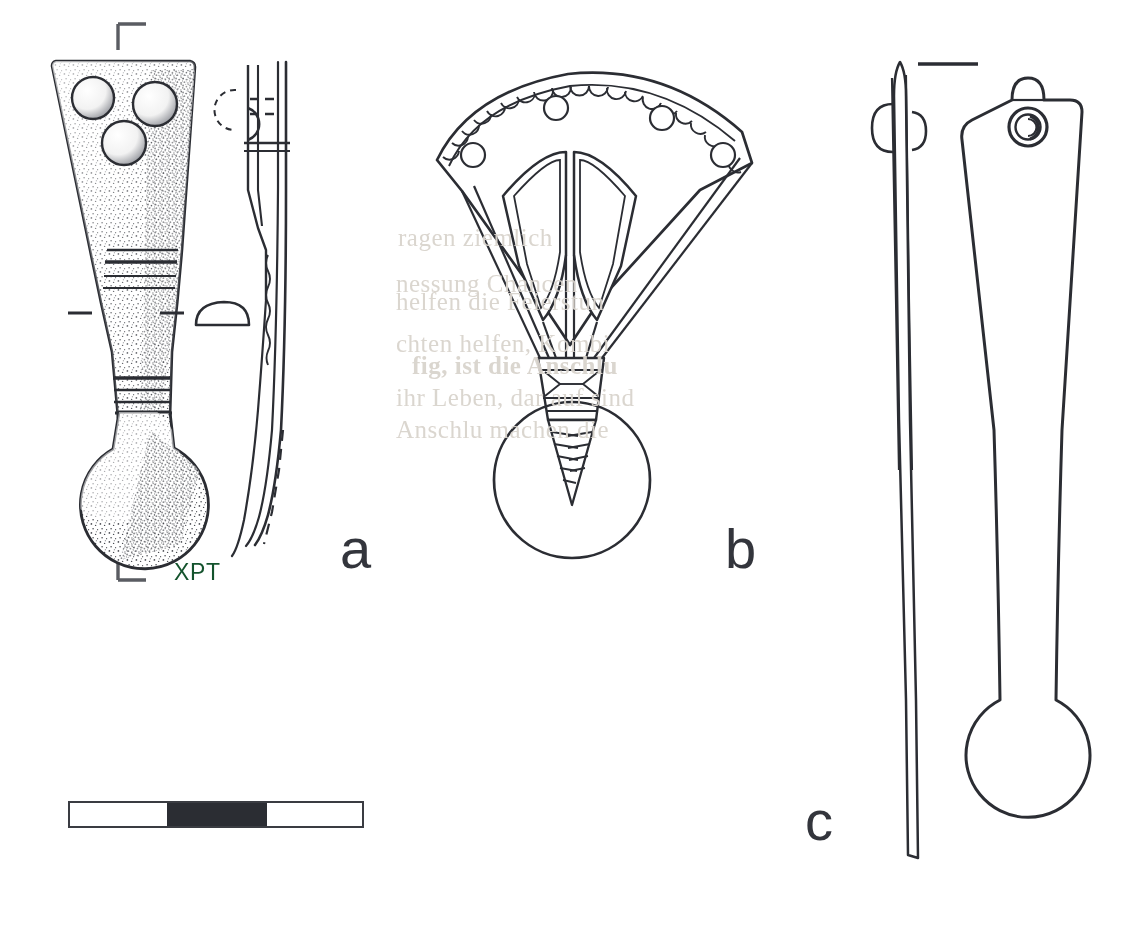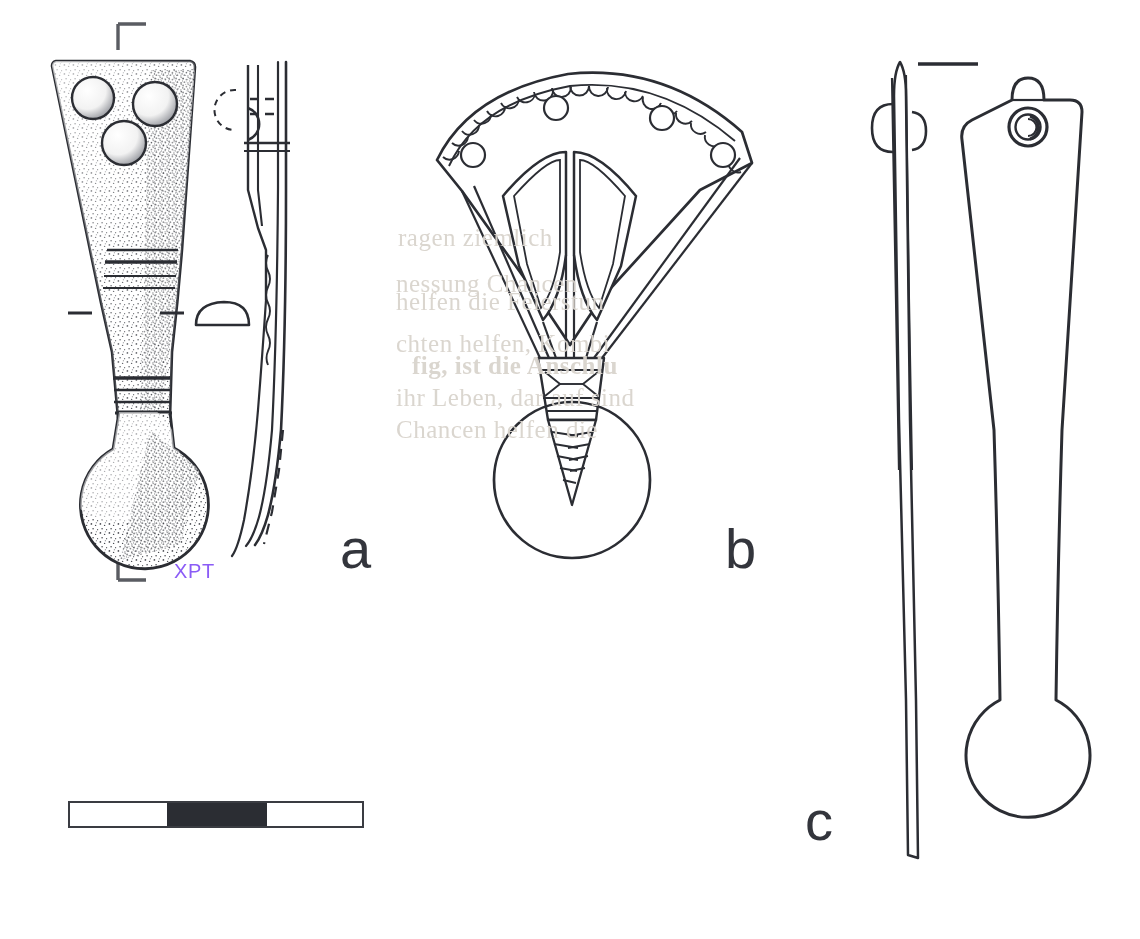--- a/index.html
+++ b/index.html
@@ -21,23 +21,23 @@
     font-family:"Liberation Sans", sans-serif;
     font-size:56px;
     font-weight:400;
     color:#33353c;
     line-height:1;
     user-select:none;
   }
   .small-caption{
     position:absolute;
     font-family:"Liberation Sans", sans-serif;
-    font-size:20px;
+    font-size:23px;
     letter-spacing:0.6px;
-    color:#8b5cf6;
+    color:#14532d;
     line-height:1;
     user-select:none;
   }
   .bg-text{
     position:absolute;
     font-family:"Liberation Serif", serif;
     font-size:25px;
     line-height:32px;
     color:#d9d4cd;
     letter-spacing:0.5px;
@@ -61,21 +61,21 @@
 
 <div id="plate">
 
   <div id="ghost-layer">
       <div class="bg-text" style="left: 398px; top: 222px;">ragen ziemlich</div>
       <div class="bg-text" style="left: 396px; top: 268px;">nessung Chancen</div>
       <div class="bg-text" style="left: 396px; top: 286px;">helfen die Feierstun</div>
       <div class="bg-text" style="left: 396px; top: 328px;">chten helfen, Kombi</div>
       <div class="bg-text" style="left: 412px; top: 350px; font-weight: bold;">fig, ist die Anschlu</div>
       <div class="bg-text" style="left: 396px; top: 382px;">ihr Leben, dar auf sind</div>
-      <div class="bg-text" style="left: 396px; top: 414px;">Chancen helfen die</div>
+      <div class="bg-text" style="left: 396px; top: 414px;">Anschlu machen die</div>
     </div>
 
   <svg viewBox="0 0 1140 939" xmlns="http://www.w3.org/2000/svg">
     <defs>
 
       <pattern id="stipple" width="9" height="9" patternUnits="userSpaceOnUse">
         <rect width="9" height="9" fill="#ffffff"></rect>
         <circle cx="1.4" cy="1.9" r="0.85" fill="#4a4c52"></circle>
         <circle cx="5.6" cy="3.4" r="0.7" fill="#4a4c52"></circle>
         <circle cx="3.1" cy="6.7" r="0.8" fill="#4a4c52"></circle>

